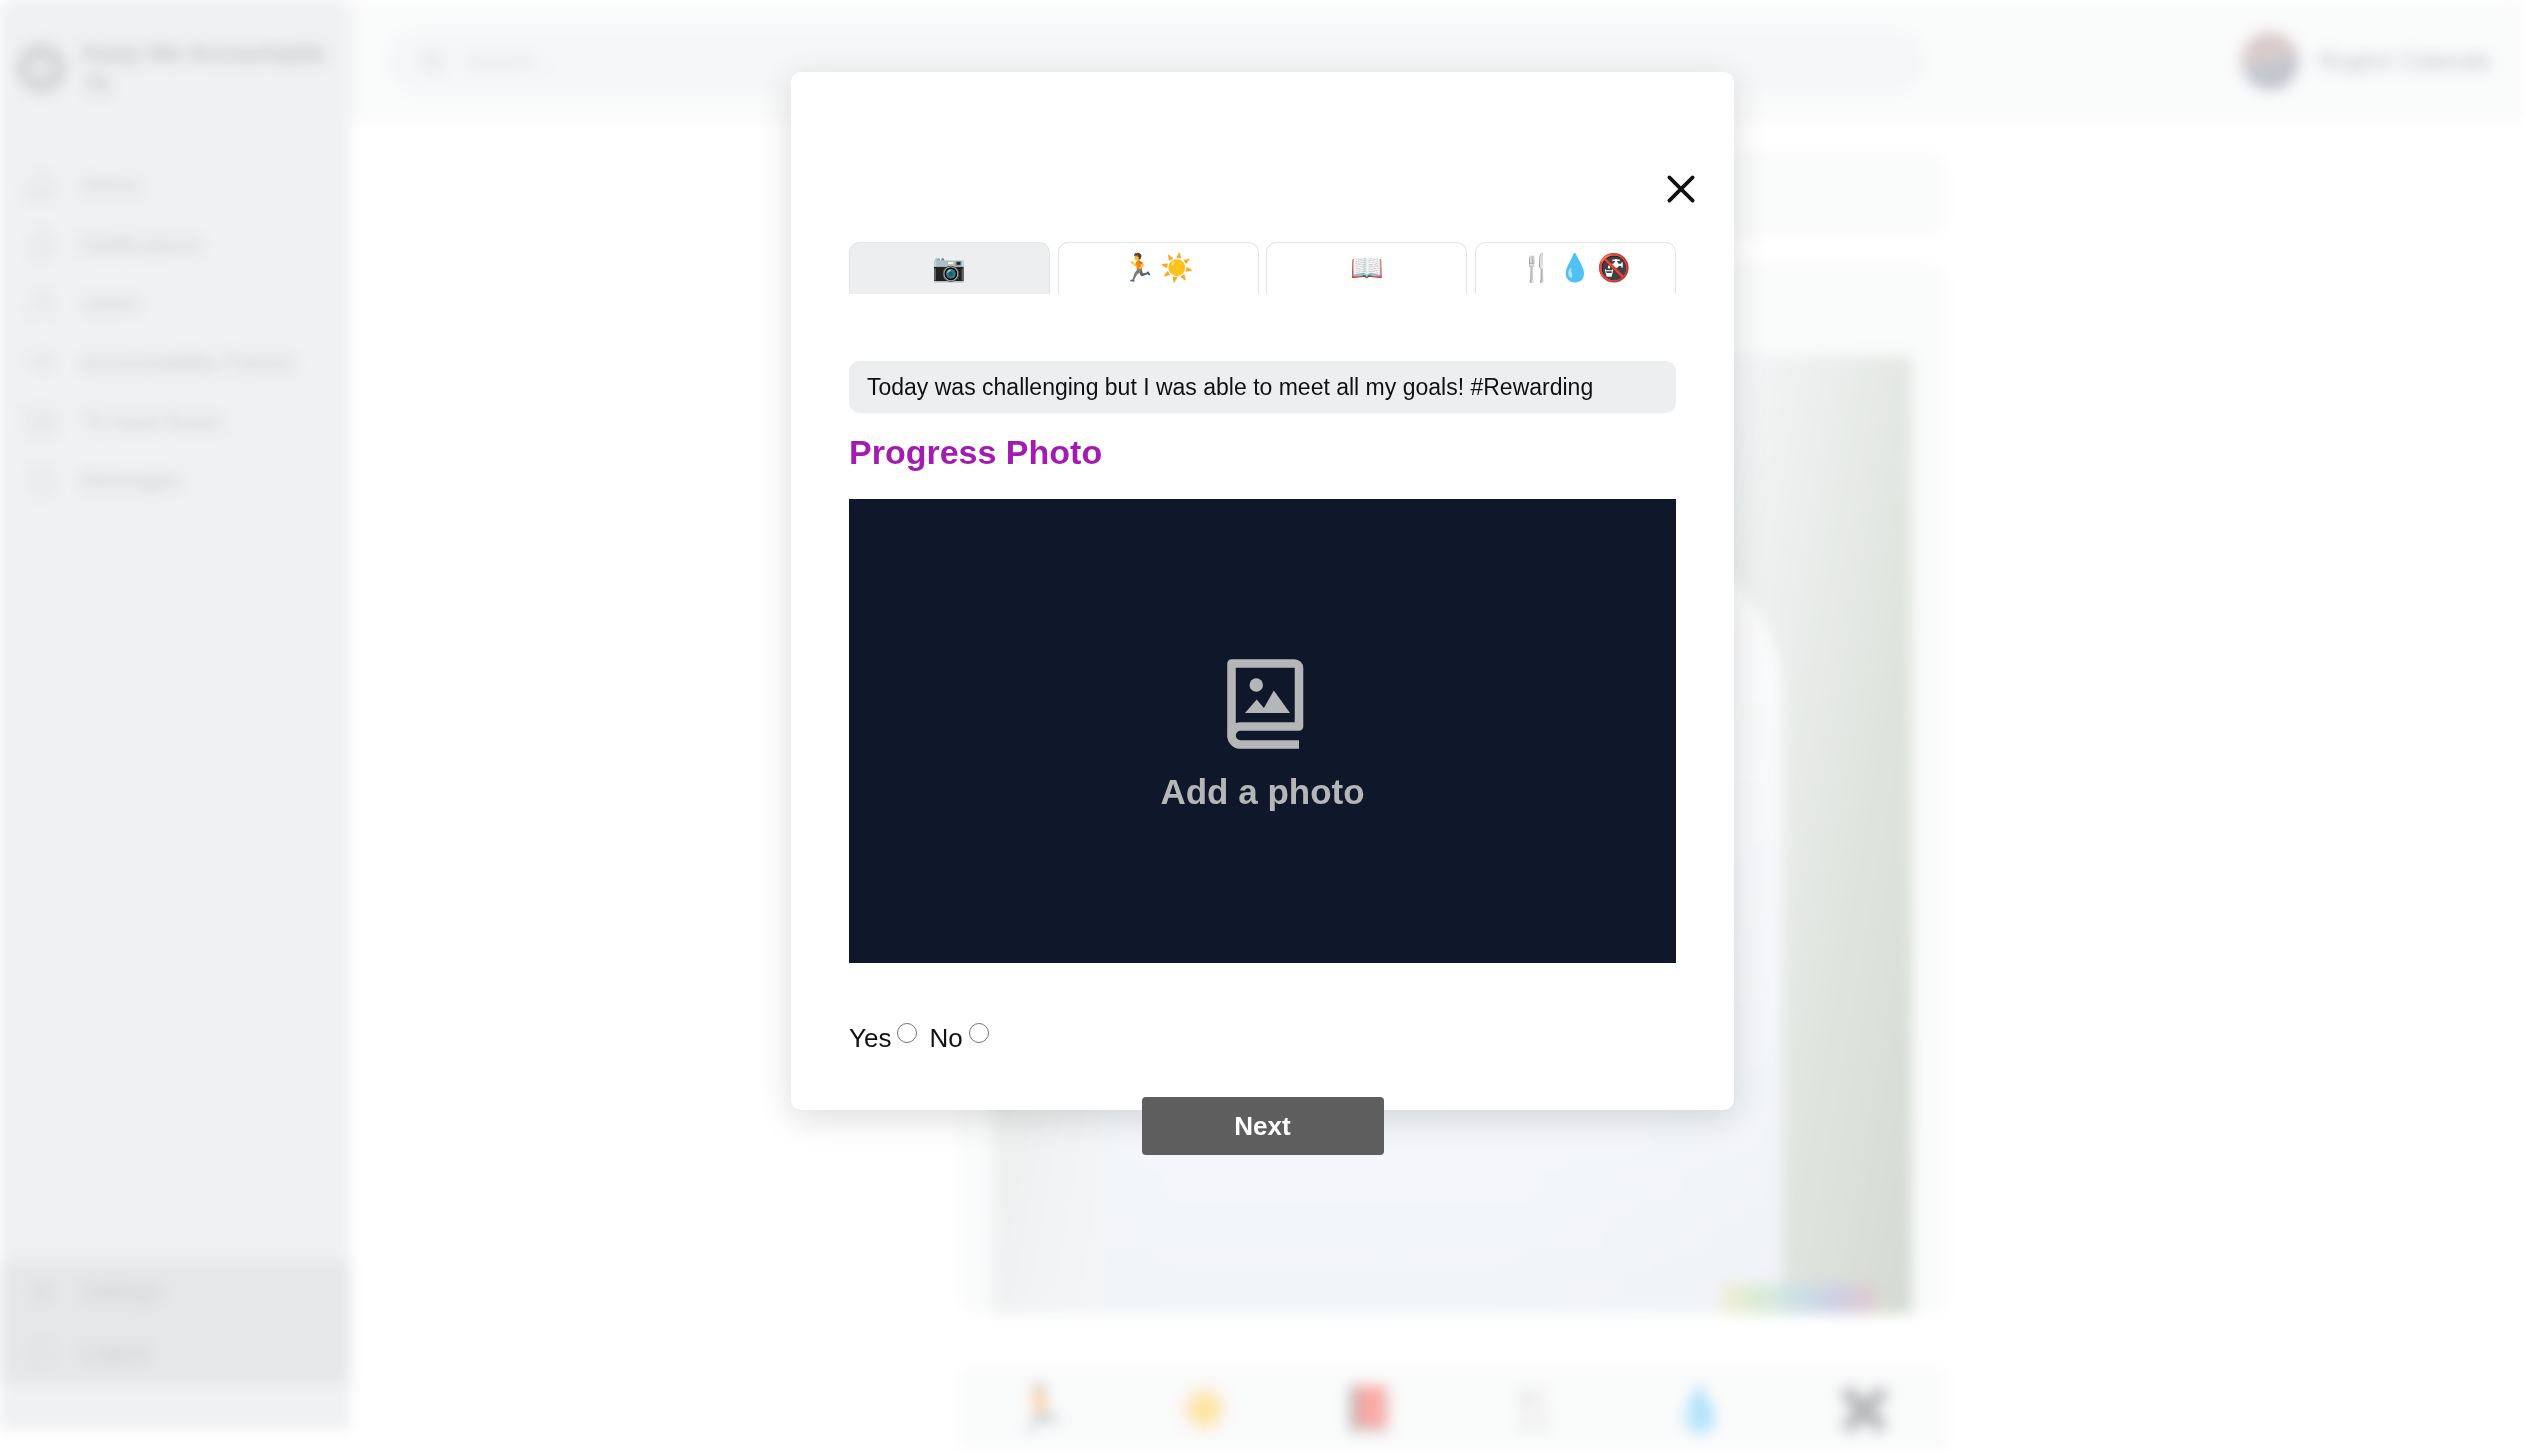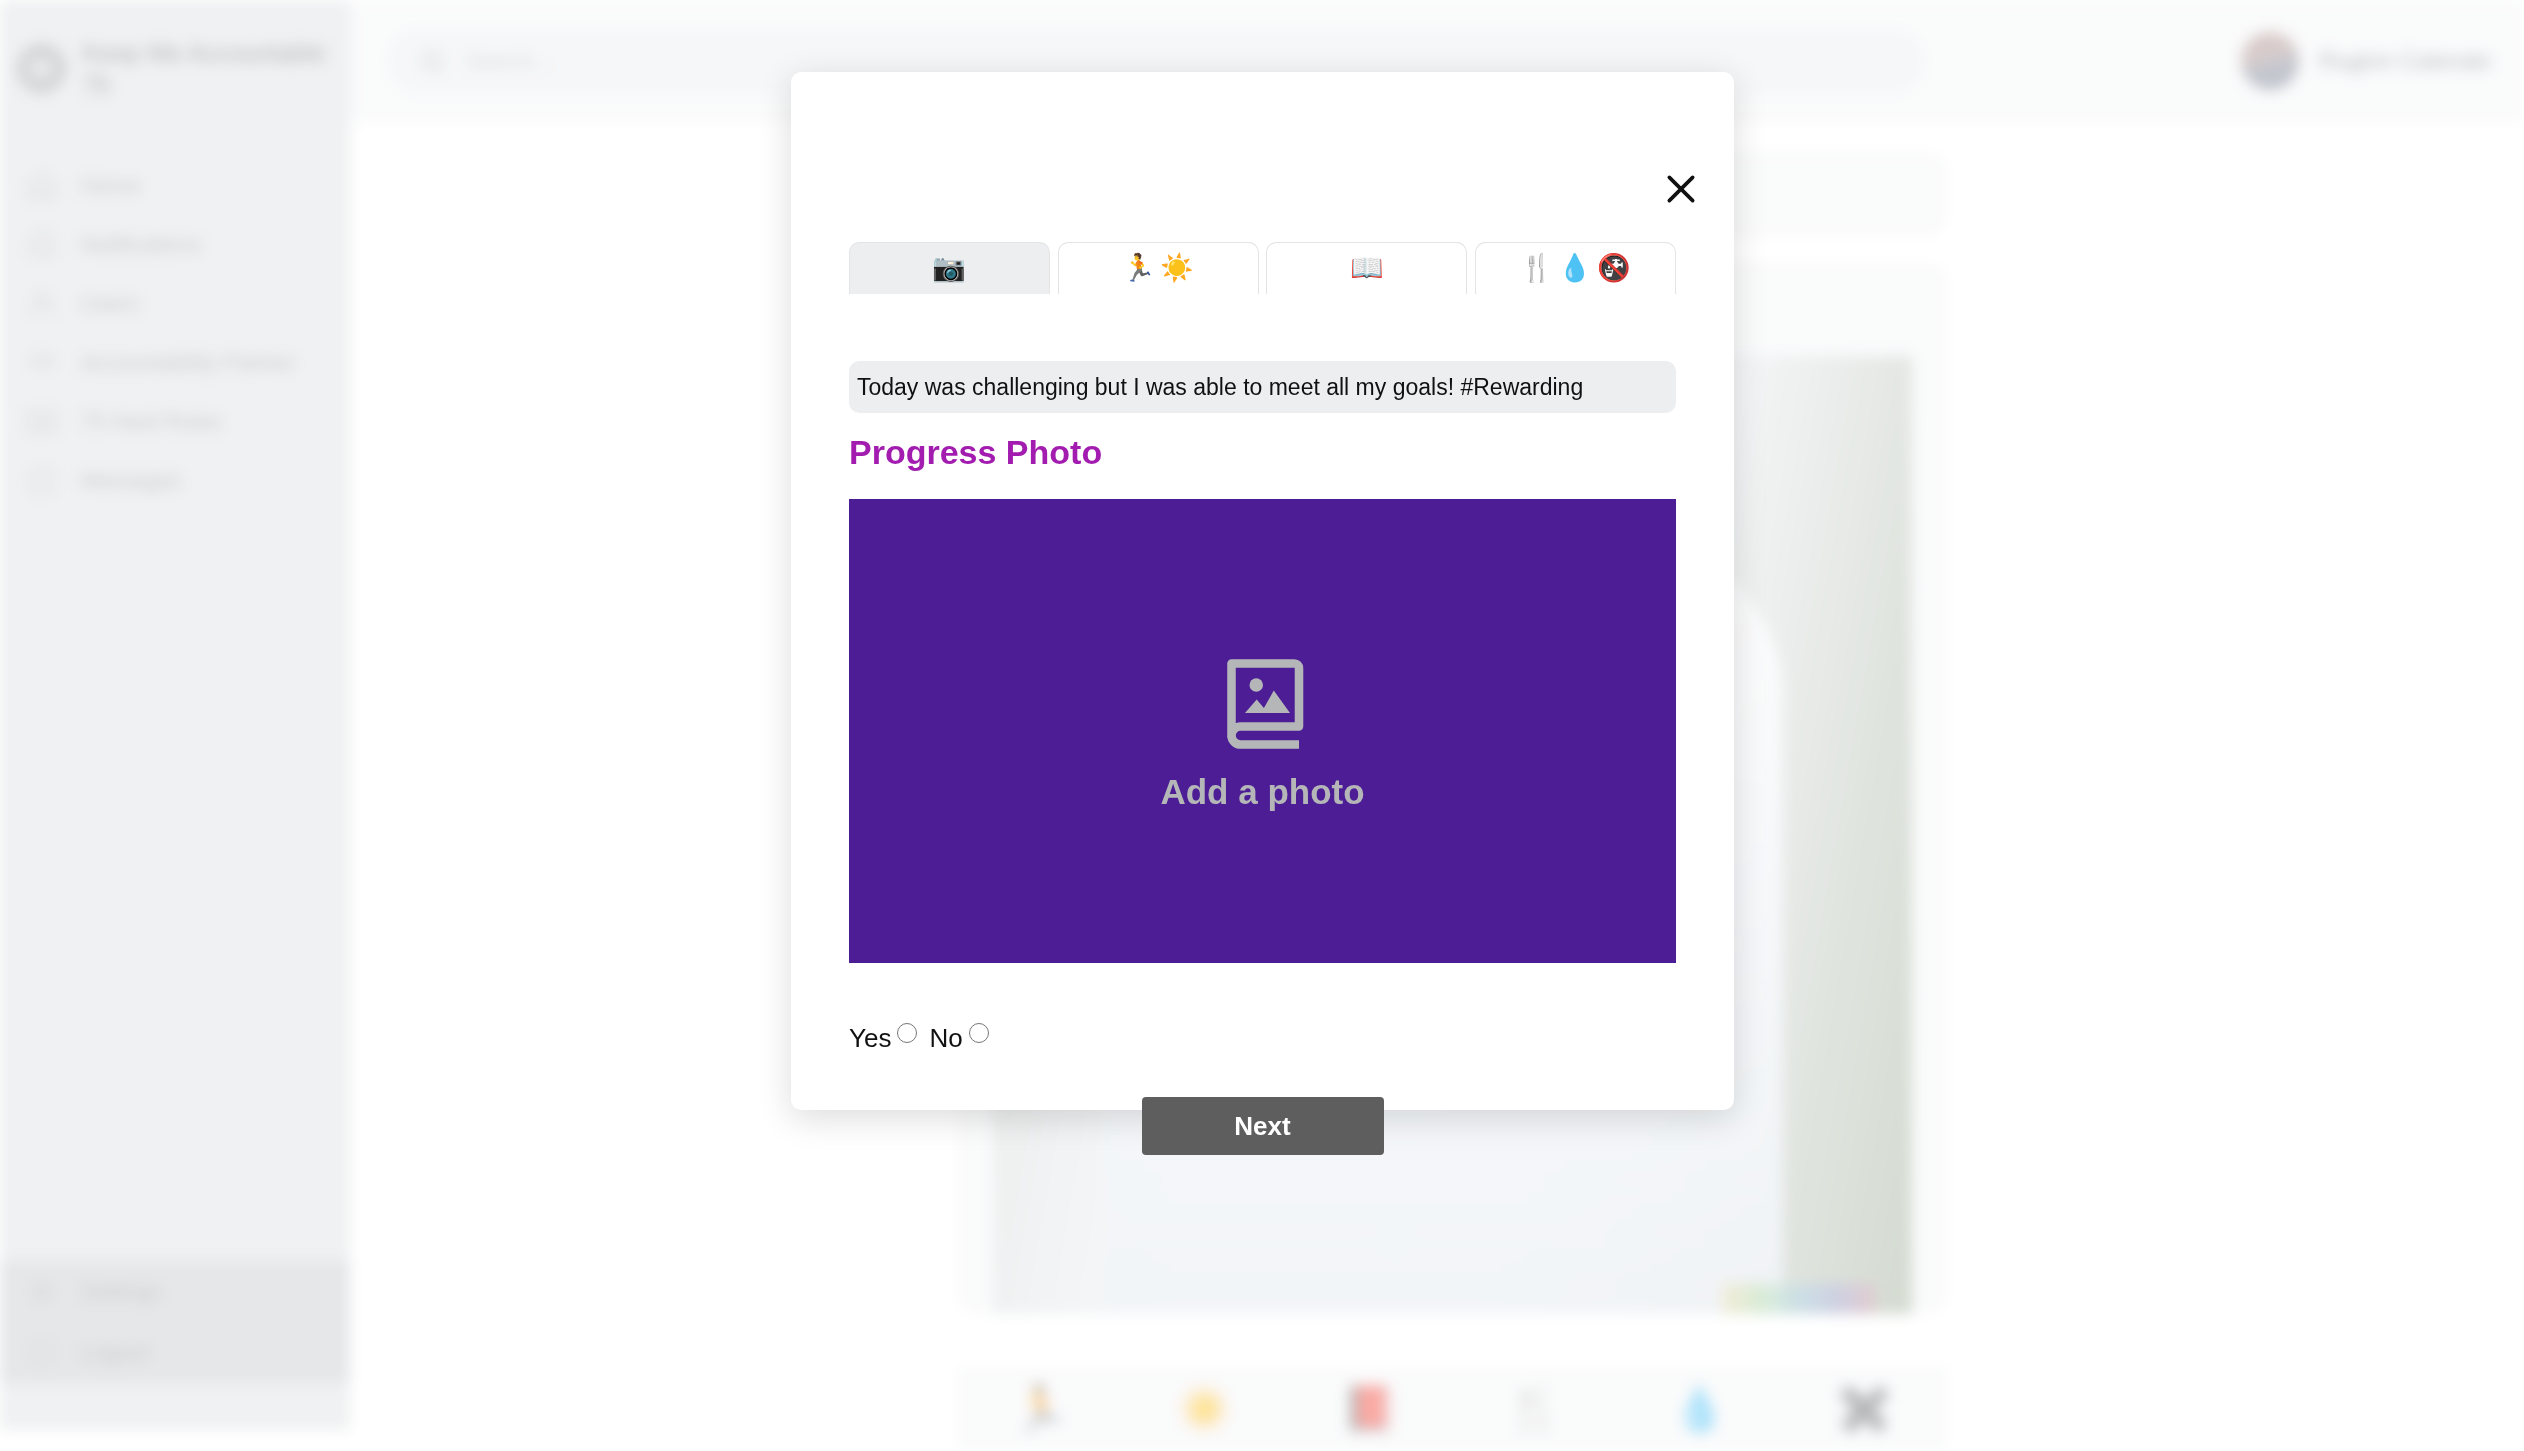--- a/index.html
+++ b/index.html
@@ -248,40 +248,40 @@
   }
   .note-field {
     position: absolute;
     left: 58px;
     top: 289px;
     width: 827px;
     height: 52px;
     background: #eceeef;
     border: none;
     border-radius: 10.6px;
-    padding: 0 8px;
+    padding: 0 18px;
     font-family: "Liberation Sans", sans-serif;
     font-size: 23px;
     color: #111;
   }
   .section-title {
     position: absolute;
     left: 58px;
     top: 361px;
     font-size: 34px;
     font-weight: bold;
     color: #a21caf;
   }
   .photo-dropzone {
     position: absolute;
     left: 58px;
     top: 427px;
     width: 827px;
     height: 464px;
-    background: #4c1d95;
+    background: #0f172a;
     display: flex;
     flex-direction: column;
     align-items: center;
     justify-content: center;
     gap: 13.7px;
     cursor: pointer;
   }
   .photo-dropzone-icon { width: 108px; height: 108px; color: #b4b6b8; }
   .photo-dropzone-icon svg { width: 100%; height: 100%; display: block; }
   .photo-dropzone-label {

